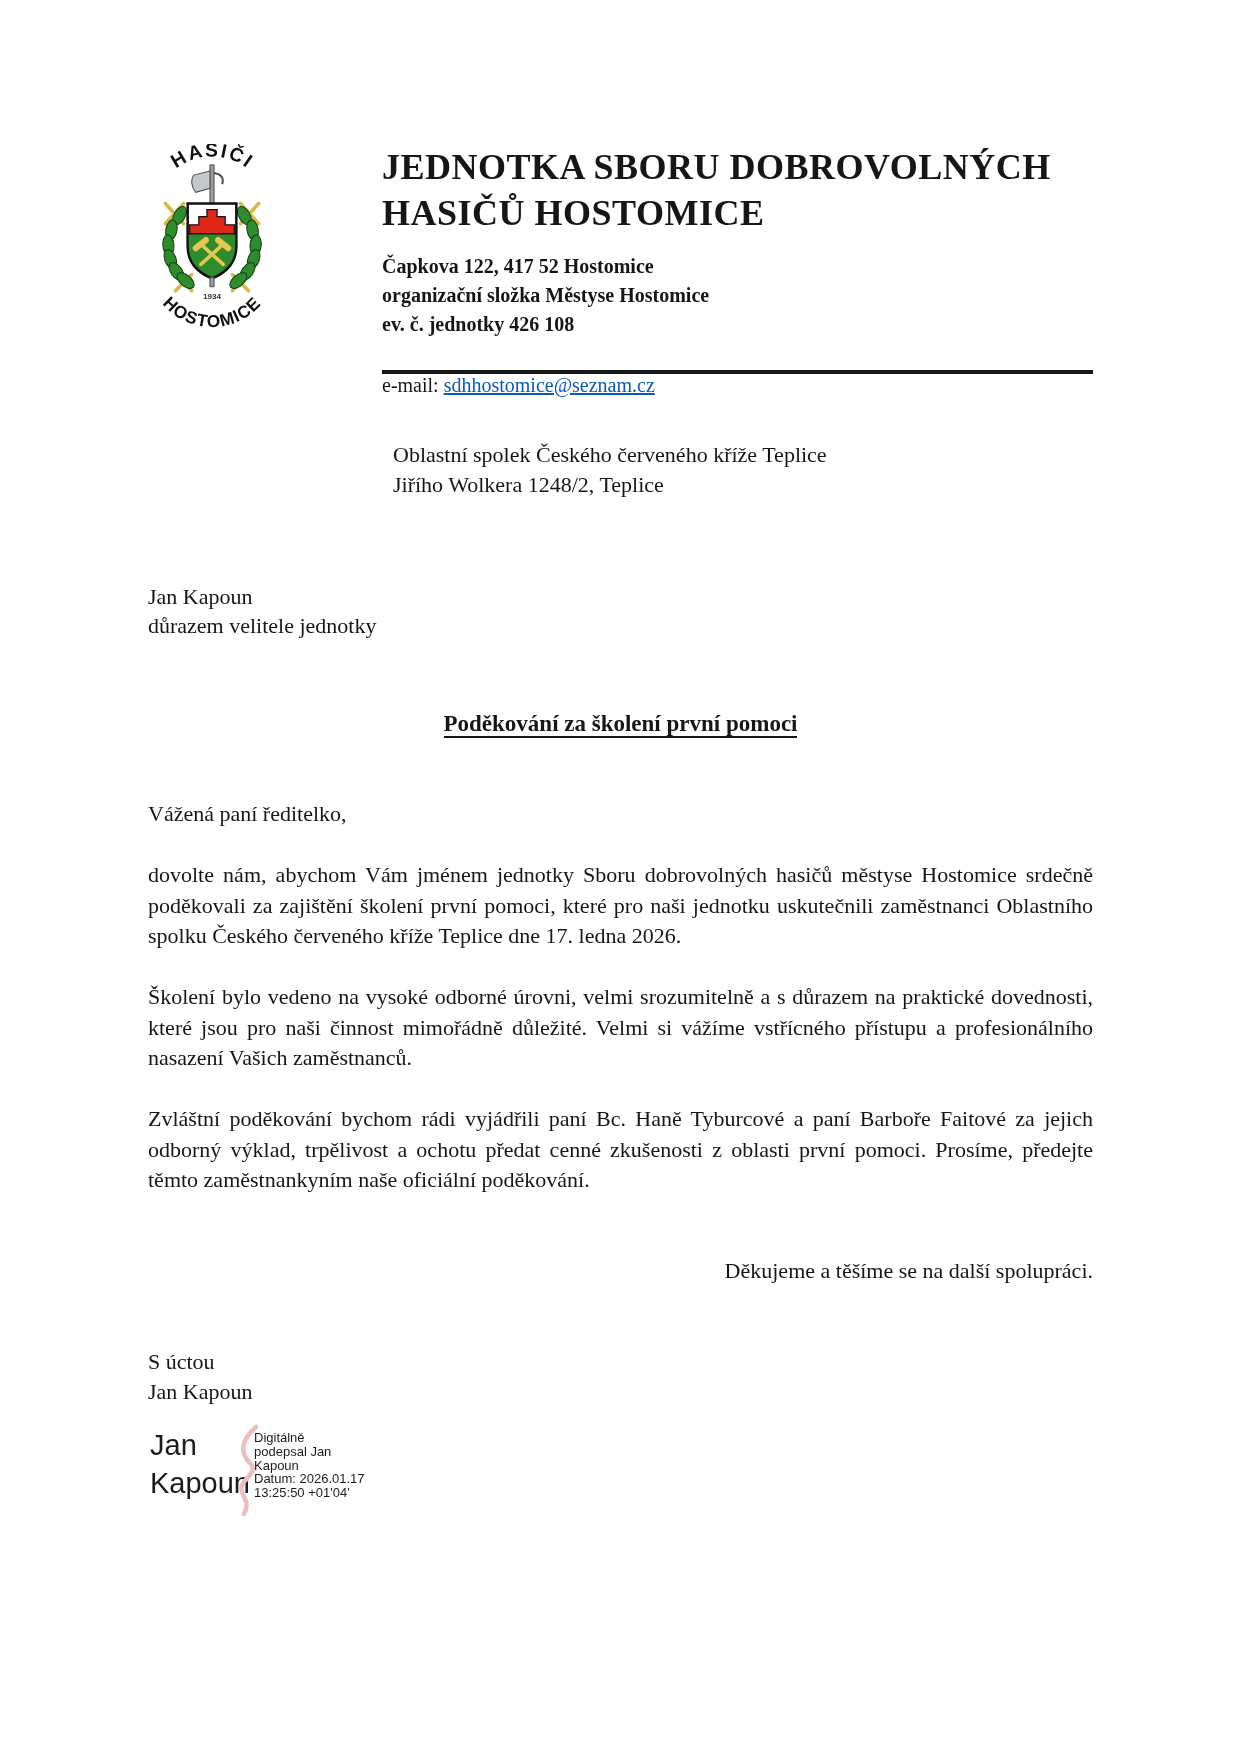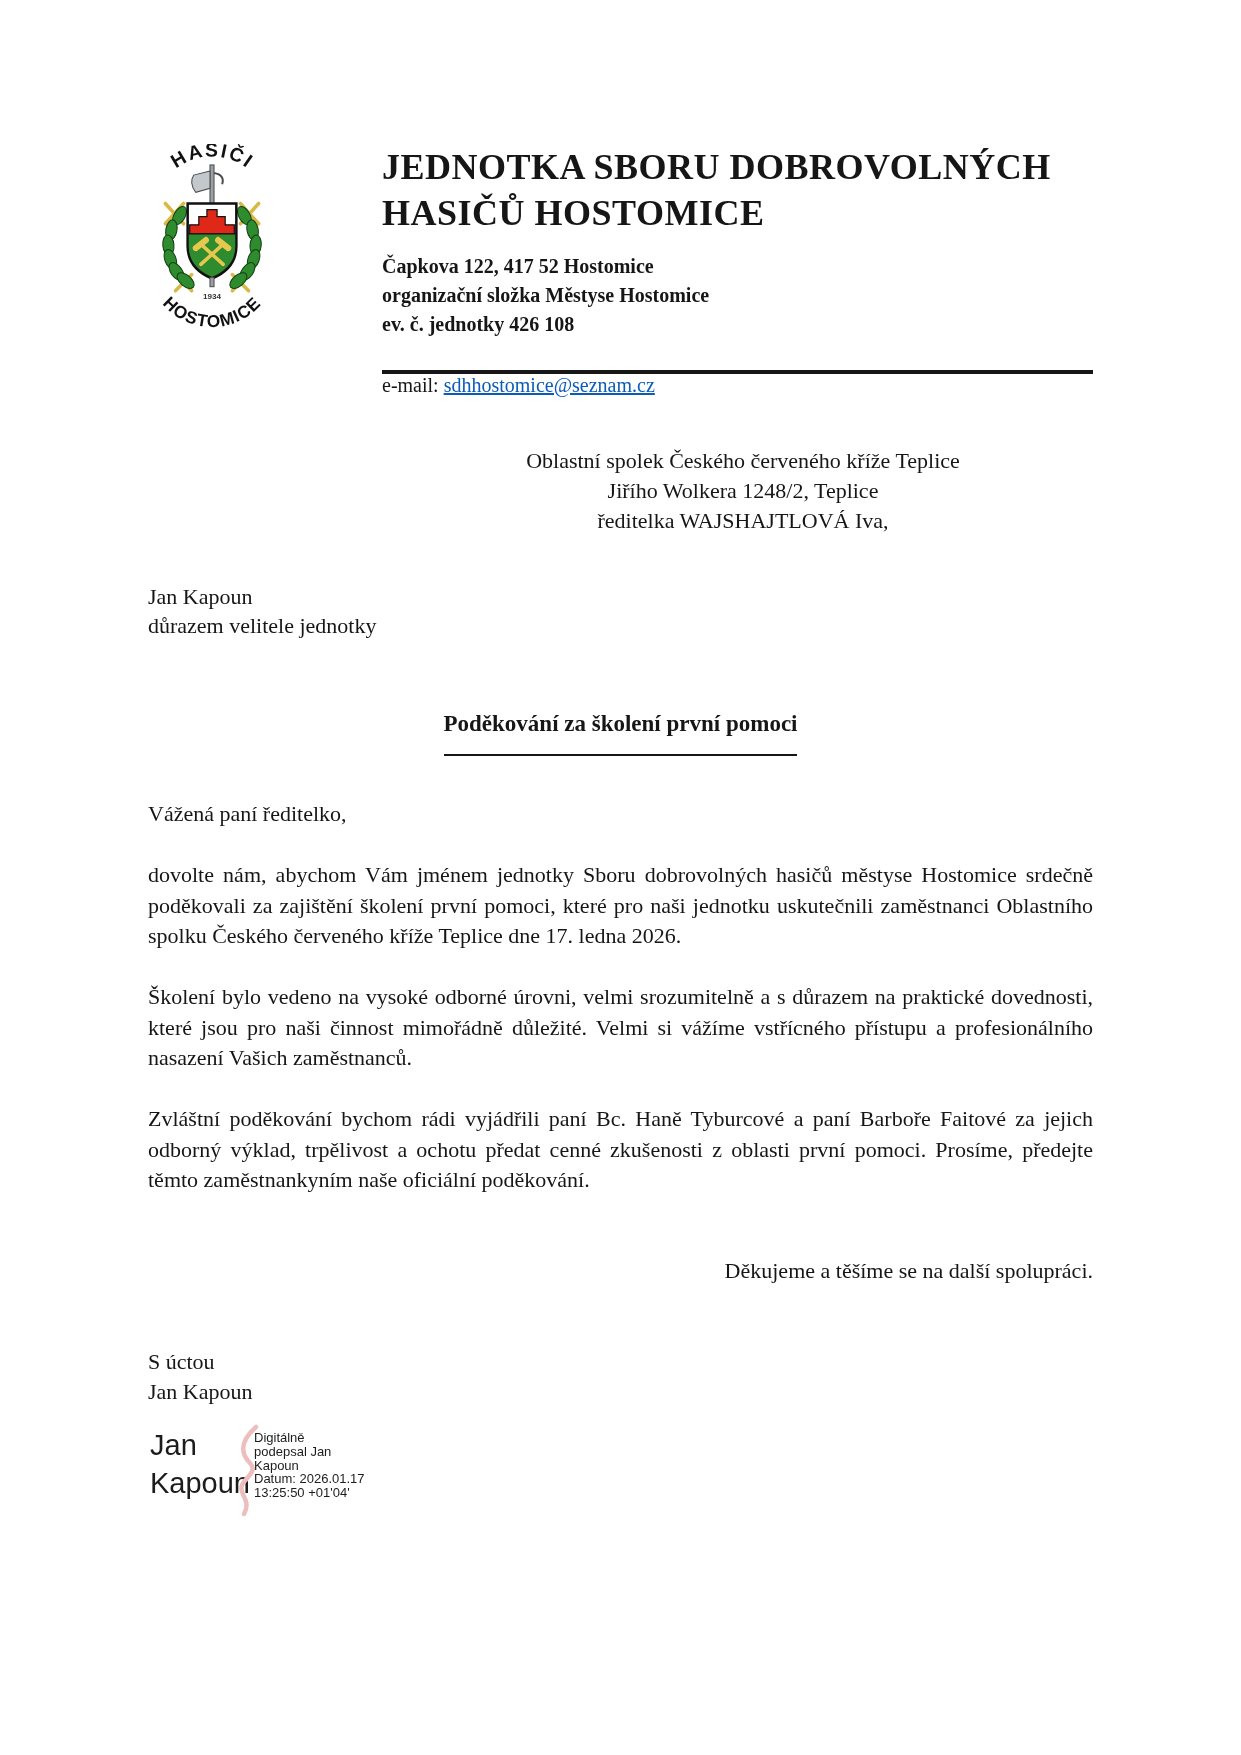--- a/index.html
+++ b/index.html
@@ -24,33 +24,33 @@
   }
   .org-address .email-line{font-weight:normal;margin-top:32px;}
   .email-link{color:#0b5bbb;text-decoration:underline;cursor:pointer;}
   .header-rule{
     position:absolute;left:382px;top:370px;width:711px;height:4px;
     background:#161616;
   }
   
   .recipient{
     position:absolute;right:148px;top:440px;width:700px;
-    text-align:center;font-size:22px;line-height:30px;margin-top:6px;
+    text-align:left;font-size:22px;line-height:30px;
   }
   
   .sender{
     position:absolute;left:148px;top:582px;width:600px;
     font-size:22px;line-height:29px;
   }
   
   .subject{
     position:absolute;left:148px;top:709px;width:945px;
     text-align:center;font-size:23px;font-weight:bold;line-height:30px;
   }
-  .subject span{border-bottom:2px solid #161616;padding-bottom:18px;}
+  .subject span{border-bottom:2px solid #161616;padding-bottom:0;}
   
   .letter-body{
     position:absolute;left:148px;top:799px;width:945px;
     font-size:22px;line-height:30.5px;text-align:justify;
   }
   .letter-body p{margin:0 0 30.5px 0;}
   .letter-body p.salutation{text-align:left;}
   .letter-body p.pre-last{margin-bottom:60px;}
   .letter-body p.last-para{margin-bottom:61px;text-align:right;}
   .closing{font-size:22px;line-height:30px;text-align:left;}
@@ -144,21 +144,20 @@
     <div>organizační složka Městyse Hostomice</div>
     <div>ev. č. jednotky 426 108</div>
     <div class="email-line"><span>e-mail: </span><span class="email-link">sdhhostomice@seznam.cz</span></div>
   </div>
 
   <div class="header-rule"></div>
 
   <div class="recipient">
     <div>Oblastní spolek Českého červeného kříže Teplice</div>
     <div>Jiřího Wolkera 1248/2, Teplice</div>
-    <div>ředitelka WAJSHAJTLOVÁ Iva,</div>
   </div>
 
   <div class="sender">
     <div>Jan Kapoun</div>
     <div>důrazem velitele jednotky</div>
   </div>
 
   <div class="subject">
     <span>Poděkování za školení první pomoci</span>
   </div>

